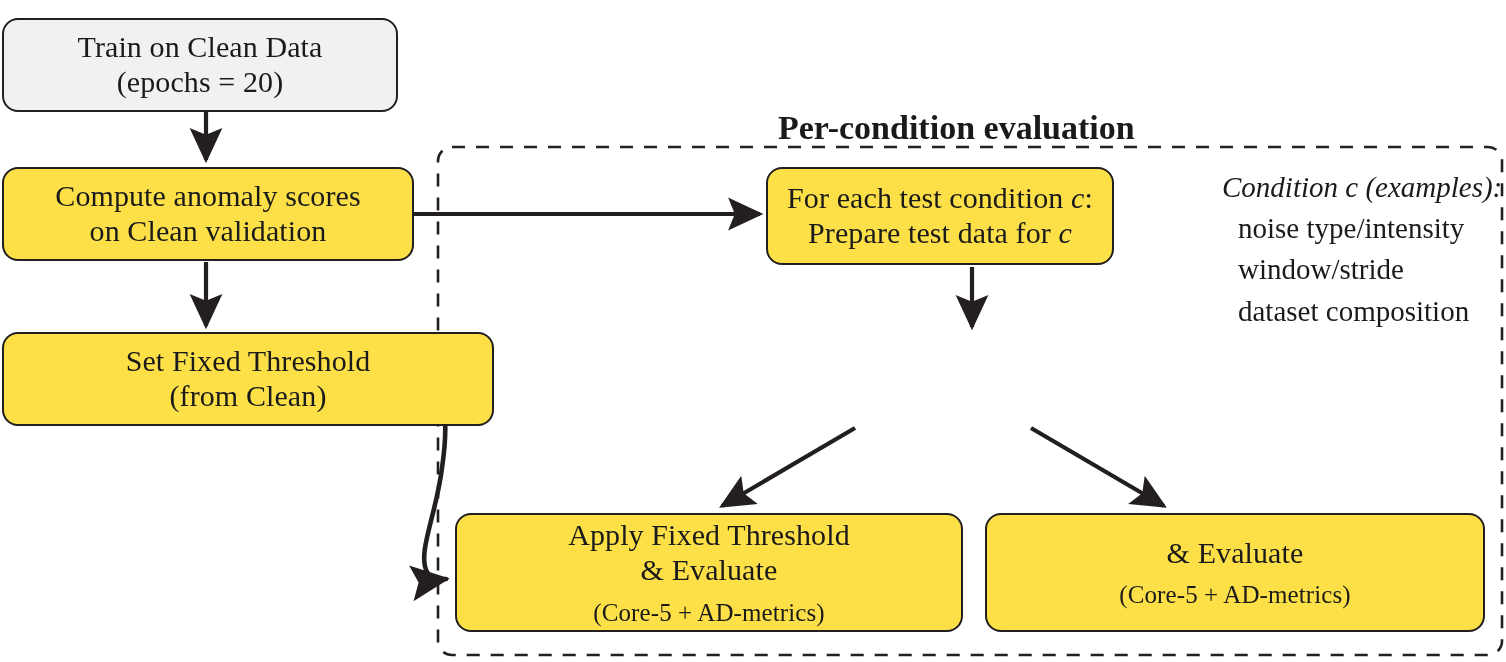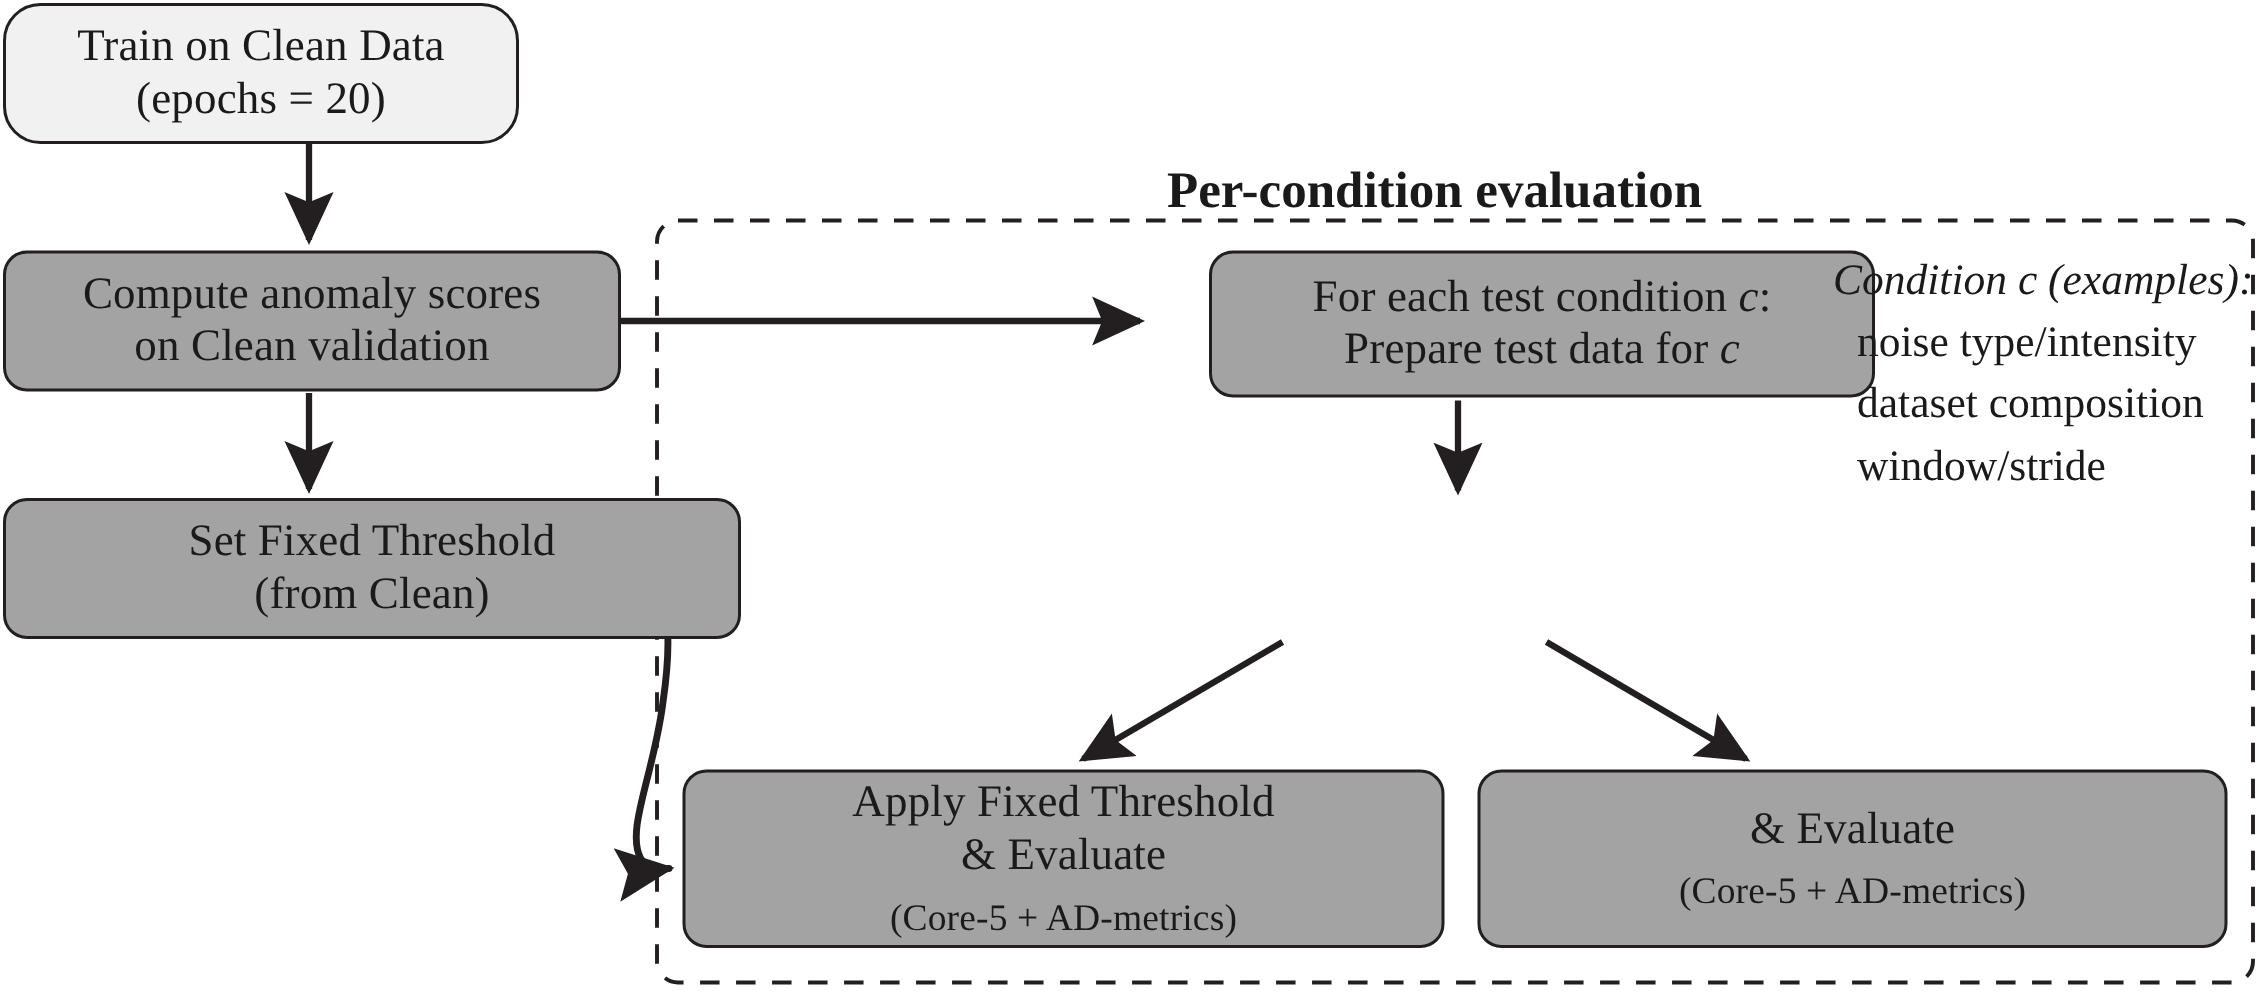--- a/index.html
+++ b/index.html
@@ -24,21 +24,21 @@
     top: 0;
     width: 1506px;
     height: 662px;
     pointer-events: none;
   }
   .node {
     position: absolute;
     box-sizing: border-box;
     border: 2.2px solid #231f20;
     border-radius: 16px;
-    background: #a3a3a3;
+    background: #fde047;
     display: flex;
     flex-direction: column;
     align-items: center;
     justify-content: center;
     text-align: center;
     line-height: 1.16;
     font-size: 30px;
     letter-spacing: 0.1px;
   }
   .node.shaded {
@@ -98,36 +98,36 @@
 
     <line x1="972" y1="267" x2="972" y2="327" stroke="#231f20" stroke-width="4.2" marker-end="url(#arrowhead)"></line>
 
     <line x1="855" y1="428" x2="722" y2="506" stroke="#231f20" stroke-width="4.2" marker-end="url(#arrowhead)"></line>
 
     <line x1="1031" y1="428" x2="1164" y2="506" stroke="#231f20" stroke-width="4.2" marker-end="url(#arrowhead)"></line>
 
     <path d="M 415 377 C 447 378 449 420 442 468 C 436 516 417 553 427 572 C 432 580 438 580 446 579" fill="none" stroke="#231f20" stroke-width="4.6" stroke-linecap="round" marker-end="url(#arrowhead)"></path>
   </svg>
 
-  <div class="node shaded" style="left:2px; top:2px; width:344px; height:94px;border-radius:25px;">
+  <div class="node shaded" style="left:2px; top:18px; width:396px; height:94px;">
     <span class="ln">Train on Clean Data</span>
     <span class="ln">(epochs = 20)</span>
   </div>
 
   <div class="node" style="left:2px; top:167px; width:412px; height:94px;">
     <span class="ln">Compute anomaly scores</span>
     <span class="ln">on Clean validation</span>
   </div>
 
   <div class="node" style="left:2px; top:332px; width:492px; height:94px;">
     <span class="ln">Set Fixed Threshold</span>
     <span class="ln">(from Clean)</span>
   </div>
 
-  <div class="node" style="left:806px; top:167px; width:444px; height:98px;">
+  <div class="node" style="left:766px; top:167px; width:348px; height:98px;">
     <span class="ln"><span>For each test condition </span><em class="var">c</em><span>:</span></span>
     <span class="ln"><span>Prepare test data for </span><em class="var">c</em><span></span></span>
   </div>
 
 
   <div class="node" style="left:455px; top:513px; width:508px; height:119px;">
     <span class="ln">Apply Fixed Threshold</span>
     <span class="ln">&amp; Evaluate</span>
     <span class="ln small-italic">(Core-5 + AD-metrics)</span>
   </div>
@@ -135,17 +135,17 @@
   <div class="node" style="left:985px; top:513px; width:500px; height:119px;">
     <span class="ln">&amp; Evaluate</span>
     <span class="ln small-italic">(Core-5 + AD-metrics)</span>
   </div>
 
   <div class="group-title" style="left:778px; top:109px;">Per-condition evaluation</div>
 
   <div class="side-note" style="left:1222px; top:167px;">
     <span class="hdr">Condition c (examples):</span>
     <span class="itm">noise type/intensity</span>
+    <span class="itm">window/stride</span>
     <span class="itm">dataset composition</span>
-    <span class="itm">window/stride</span>
   </div>
 
 </div>
 
 </body></html>

